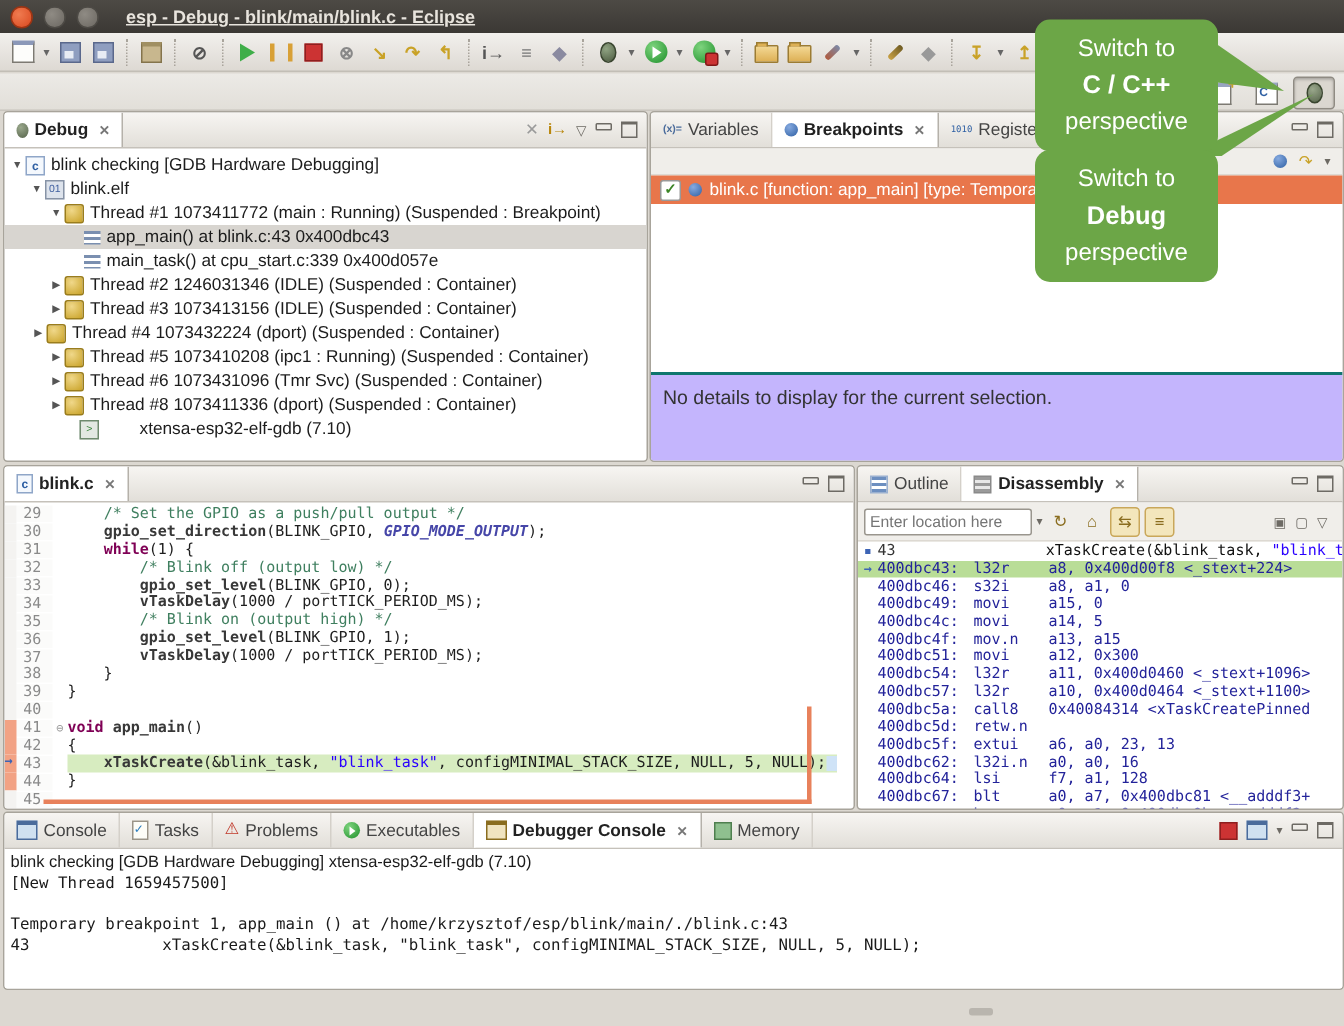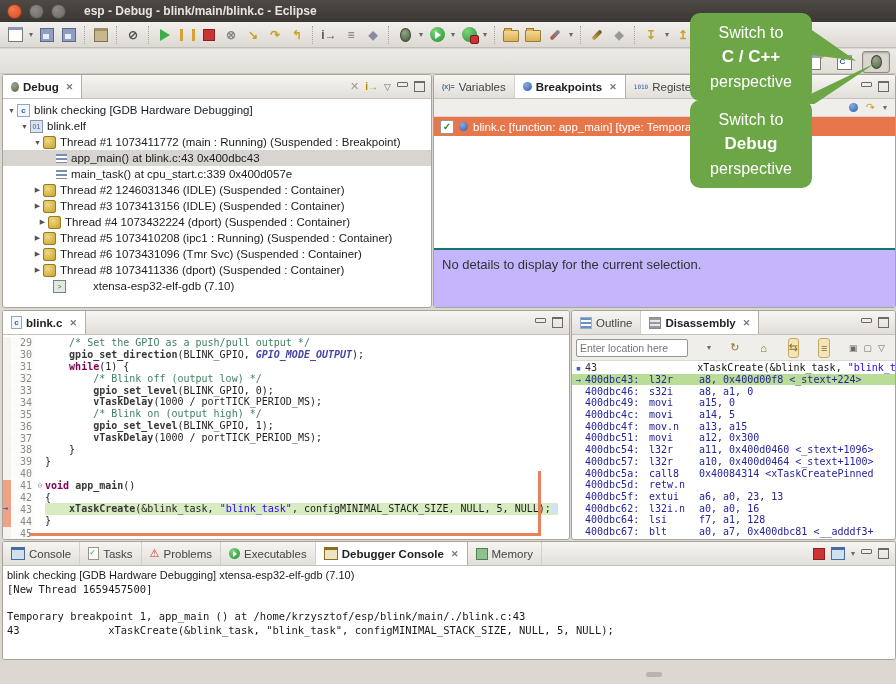--- a/index.html
+++ b/index.html
@@ -5,21 +5,21 @@
   html,body{margin:0;padding:0;}
   body{width:896px;height:684px;position:relative;overflow:hidden;
        background:#DCD8D1;font-family:"Liberation Sans",sans-serif;
        -webkit-font-smoothing:antialiased;}
   
   .titlebar{position:absolute;left:0;top:0;width:896px;height:22px;
     background:linear-gradient(#4d4a45,#3b3834);display:flex;align-items:center;}
   .tl{width:13px;height:13px;border-radius:50%;margin-left:7px;display:inline-block;}
   .tl.close{background:radial-gradient(circle at 35% 35%,#f07b50,#d9481f);border:1px solid #9c3413;}
   .tl.grey{background:radial-gradient(circle at 35% 35%,#8f8b84,#6b6761);border:1px solid #4d4a45;}
-  .title{color:#e8e4dd;font-size:12px;font-weight:bold;margin-left:18px;}
+  .title{color:#e8e4dd;font-size:12px;font-weight:bold;margin-left:18px;text-decoration:underline;}
   
   .toolbar{position:absolute;left:0;top:22px;width:896px;height:26px;
     background:linear-gradient(#f2f0ed,#ddd9d3);border-bottom:1px solid #c2beb6;
     display:flex;align-items:center;padding-left:4px;box-sizing:border-box;}
   .toolbar2{position:absolute;left:0;top:49px;width:896px;height:24px;
     background:linear-gradient(#eceae6,#e2dfd9);border-bottom:1px solid #cac6bf;}
   .tbi{width:20px;height:20px;display:flex;align-items:center;justify-content:center;
     font-size:13px;color:#555;margin:0 1px;border-radius:3px;position:relative;}
   .tdd{width:10px;font-size:8px;color:#666;display:flex;align-items:center;justify-content:center;height:20px;}
   .tsep{width:1px;height:18px;border-left:1px dotted #a9a49c;margin:0 4px;}
@@ -97,31 +97,31 @@
   .bp-row{height:19px;background:#e8764b;display:flex;align-items:center;color:#fff;font-size:11.5px;padding-left:6px;gap:5px;}
   .cbx{width:12px;height:12px;background:#fff;border:1px solid #999;border-radius:2px;font-size:10px;line-height:11px;text-align:center;color:#3c8527;font-weight:bold;}
   .bp-white{background:#fff;}
   .bp-details{background:#c4b5fd;border-top:2px solid #0f766e;font-size:13px;color:#333;padding:7px 8px;}
   
   .edbody{position:relative;font-family:"DejaVu Sans Mono",monospace;font-size:10px;padding-top:2px;height:203px;overflow:hidden;}
   .eline{height:11.9px;display:flex;align-items:center;white-space:pre;}
   .ruler{width:8px;height:100%;flex:none;background:#f4f3f1;position:relative;display:flex;align-items:center;justify-content:center;}
   .eline.chg .ruler{background:#f2a284;}
   .iparr{color:#3d64b5;font-weight:bold;font-size:9px;position:absolute;left:0;top:0;z-index:2;}
-  .lnum{width:21px;flex:none;text-align:right;color:#8a8a8a;padding-right:3px;background:#fbfbfa;}
+  .lnum{width:21px;flex:none;text-align:center;color:#8a8a8a;padding-right:3px;background:#fbfbfa;}
   .fold{width:10px;flex:none;color:#9a9a9a;font-size:8px;text-align:center;}
   .codewrap{display:inline-block;height:100%;line-height:11.9px;}
   .eline.cur .codewrap{background:#d7ecc0;}
   .caret{display:inline-block;width:7px;height:10px;background:#cfe3f7;vertical-align:middle;}
   .c-cmt{color:#3f7f5f;}.c-kw{color:#7f0055;font-weight:bold;}
   .c-fn{color:#383838;font-weight:bold;}.c-mac{color:#4646a8;font-style:italic;font-weight:bold;}
   .c-str{color:#2a00ff;}.c-pl{color:#1e1e1e;}
   .annrect{position:absolute;border-right:3px solid #e8815b;border-bottom:3px solid #e8815b;pointer-events:none;z-index:3;}
   
-  .dis-toolbar{height:25px;background:#f0eeea;border-bottom:1px solid #ddd9d2;display:flex;align-items:center;padding:0 4px;gap:19px;}
+  .dis-toolbar{height:25px;background:#f0eeea;border-bottom:1px solid #ddd9d2;display:flex;align-items:center;padding:0 4px;gap:3px;}
   .loc{width:104px;height:16px;border:1px solid #9a968e;border-radius:2px;font-size:10.5px;padding:0 3px;color:#555;background:#fff;font-family:"Liberation Sans",sans-serif;}
   .dtog{width:18px;height:18px;display:flex;align-items:center;justify-content:center;font-size:11px;color:#8a6d1f;border-radius:3px;}
   .dtog.on{background:#f3e6bc;border:1px solid #c9a75a;}
   .disbody{font-family:"DejaVu Sans Mono",monospace;font-size:10px;height:179px;overflow:hidden;padding-top:1px;}
   .drow{height:11.7px;display:flex;align-items:center;white-space:pre;}
   .drow.cur{background:#b9dd97;}
   .dgut{width:13px;flex:none;text-align:center;font-size:9px;color:#3d64b5;font-weight:bold;}
   .daddr{width:64px;flex:none;color:#23239a;}
   .dmn{width:50px;flex:none;color:#23239a;}
   .dops{color:#23239a;}
@@ -286,21 +286,21 @@
       <div class="trow" style="padding-left: 29px;">
         <span class="arr">▶</span>
         <span class="ti ic-thread"></span>
         <span>Thread #2 1246031346 (IDLE) (Suspended : Container)</span>
       </div>
       <div class="trow" style="padding-left: 29px;">
         <span class="arr">▶</span>
         <span class="ti ic-thread"></span>
         <span>Thread #3 1073413156 (IDLE) (Suspended : Container)</span>
       </div>
-      <div class="trow" style="padding-left: 34px;">
+      <div class="trow" style="padding-left: 17px;">
         <span class="arr">▶</span>
         <span class="ti ic-thread"></span>
         <span>Thread #4 1073432224 (dport) (Suspended : Container)</span>
       </div>
       <div class="trow" style="padding-left: 29px;">
         <span class="arr">▶</span>
         <span class="ti ic-thread"></span>
         <span>Thread #5 1073410208 (ipc1 : Running) (Suspended : Container)</span>
       </div>
       <div class="trow" style="padding-left: 29px;">

